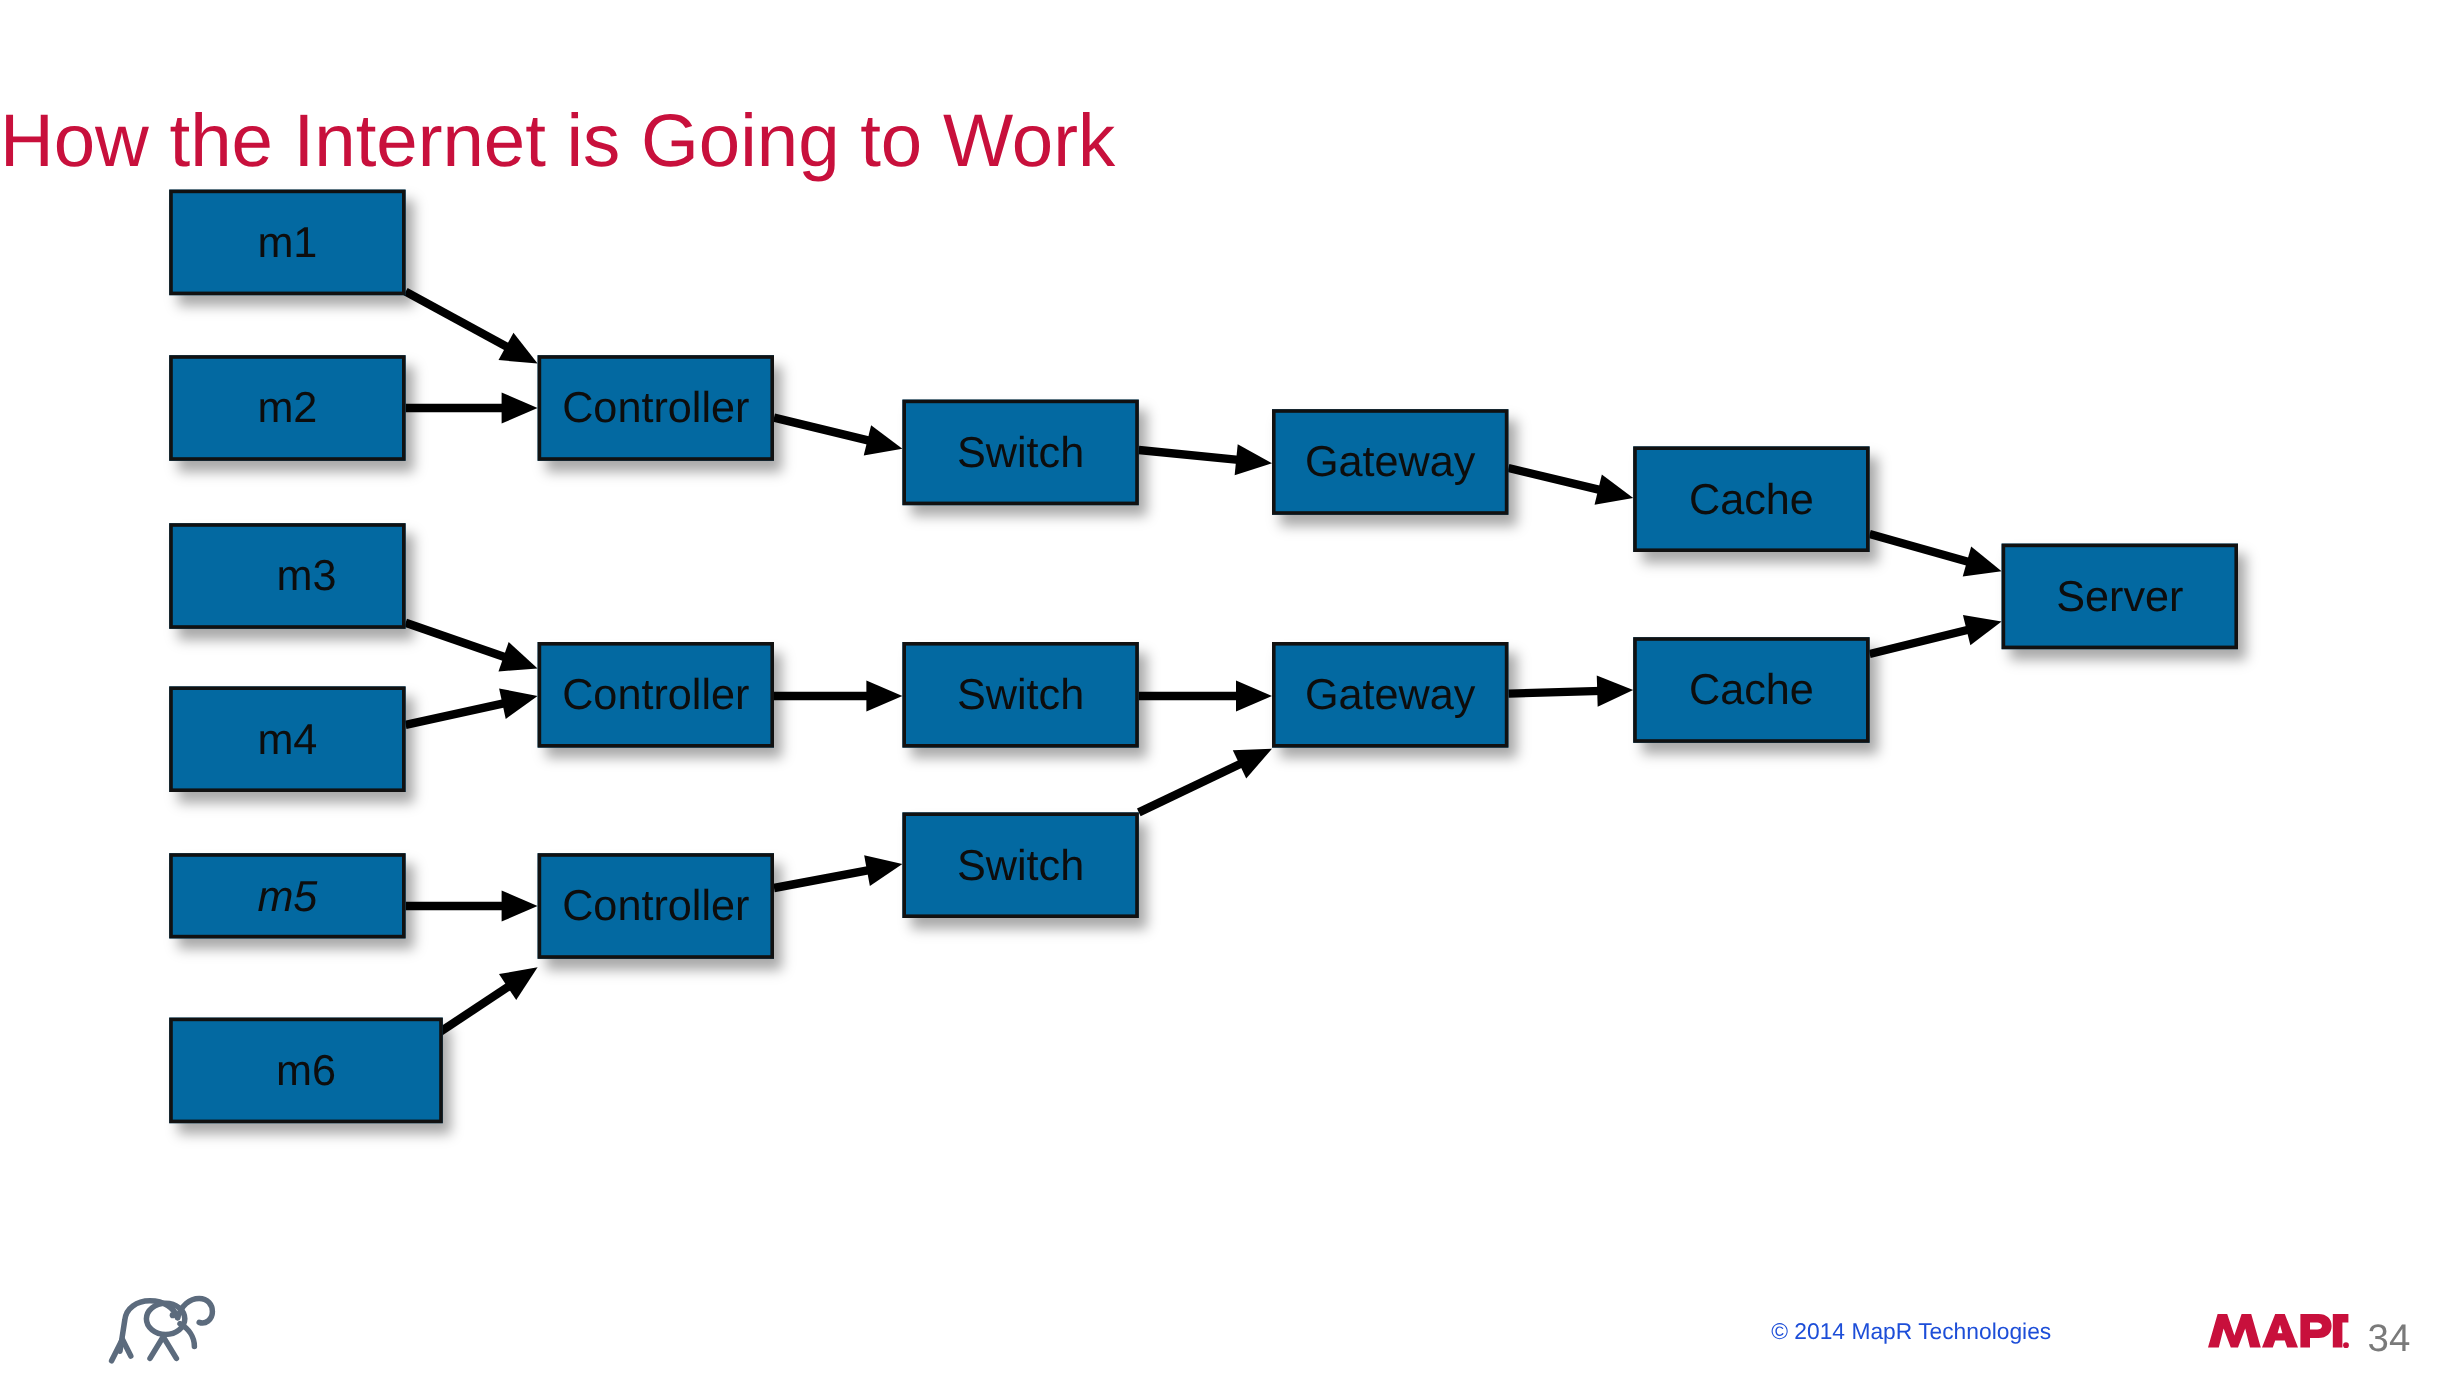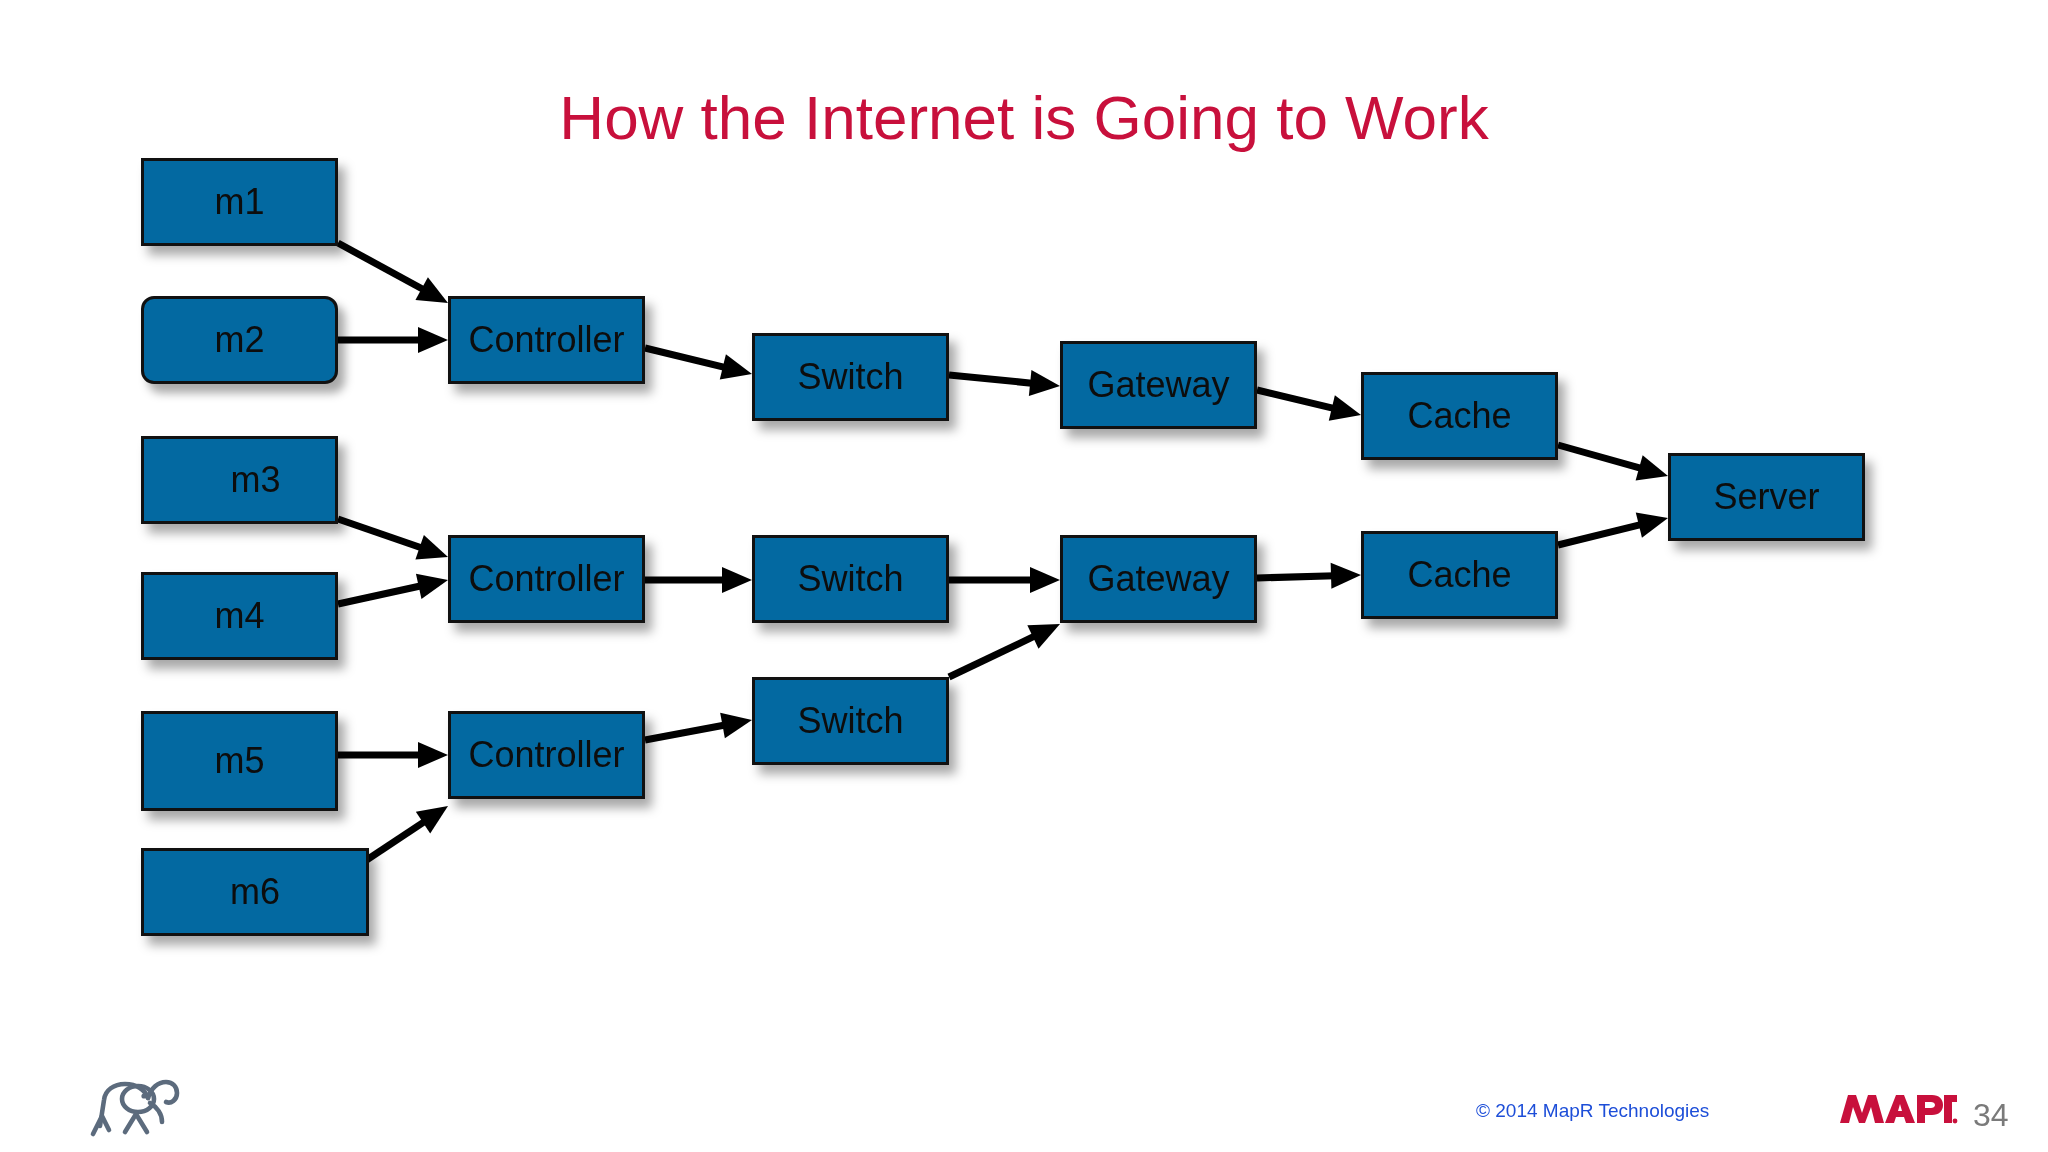--- a/index.html
+++ b/index.html
@@ -15,21 +15,21 @@
     width: 2048px;
     height: 1152px;
     background: #ffffff;
     overflow: hidden;
   }
   #slide-title {
     position: absolute;
     left: 0;
     top: 82px;
     width: 2048px;
-    text-align: center;
+    text-align: left;
     font-size: 62px;
     font-weight: 400;
     color: #C8103C;
     letter-spacing: 0px;
     white-space: nowrap;
     font-family: "Liberation Sans", sans-serif;
   }
   #diagram-svg {
     position: absolute;
     left: 0;
@@ -154,30 +154,30 @@
       <g>
         <line x1="1558" y1="545" x2="1642.749520448258" y2="524.1978449808822" stroke="#000000" stroke-width="7"></line>
         <polygon points="1668,518 1641.9637537768924,537.7765993691968 1635.7659087960103,512.5261198174545" fill="#000000"></polygon>
       </g>
     </svg>
 
   <div id="nodes-layer">
       <div class="node-box" style="left: 141px; top: 158px; width: 197px; height: 88px;">
         <span>m1</span>
       </div>
-      <div class="node-box" style="left: 141px; top: 296px; width: 197px; height: 88px; border-radius: 13px;">
+      <div class="node-box" style="left: 141px; top: 296px; width: 197px; height: 88px;">
         <span>m2</span>
       </div>
       <div class="node-box" style="left: 141px; top: 436px; width: 197px; height: 88px; padding-left: 32px;">
         <span>m3</span>
       </div>
       <div class="node-box" style="left: 141px; top: 572px; width: 197px; height: 88px;">
         <span>m4</span>
       </div>
-      <div class="node-box" style="left: 141px; top: 711px; width: 197px; height: 100px;">
+      <div class="node-box" style="left: 141px; top: 711px; width: 197px; height: 71px; font-style: italic;">
         <span>m5</span>
       </div>
       <div class="node-box" style="left: 141px; top: 848px; width: 228px; height: 88px;">
         <span>m6</span>
       </div>
       <div class="node-box" style="left: 448px; top: 296px; width: 197px; height: 88px;">
         <span>Controller</span>
       </div>
       <div class="node-box" style="left: 448px; top: 535px; width: 197px; height: 88px;">
         <span>Controller</span>

